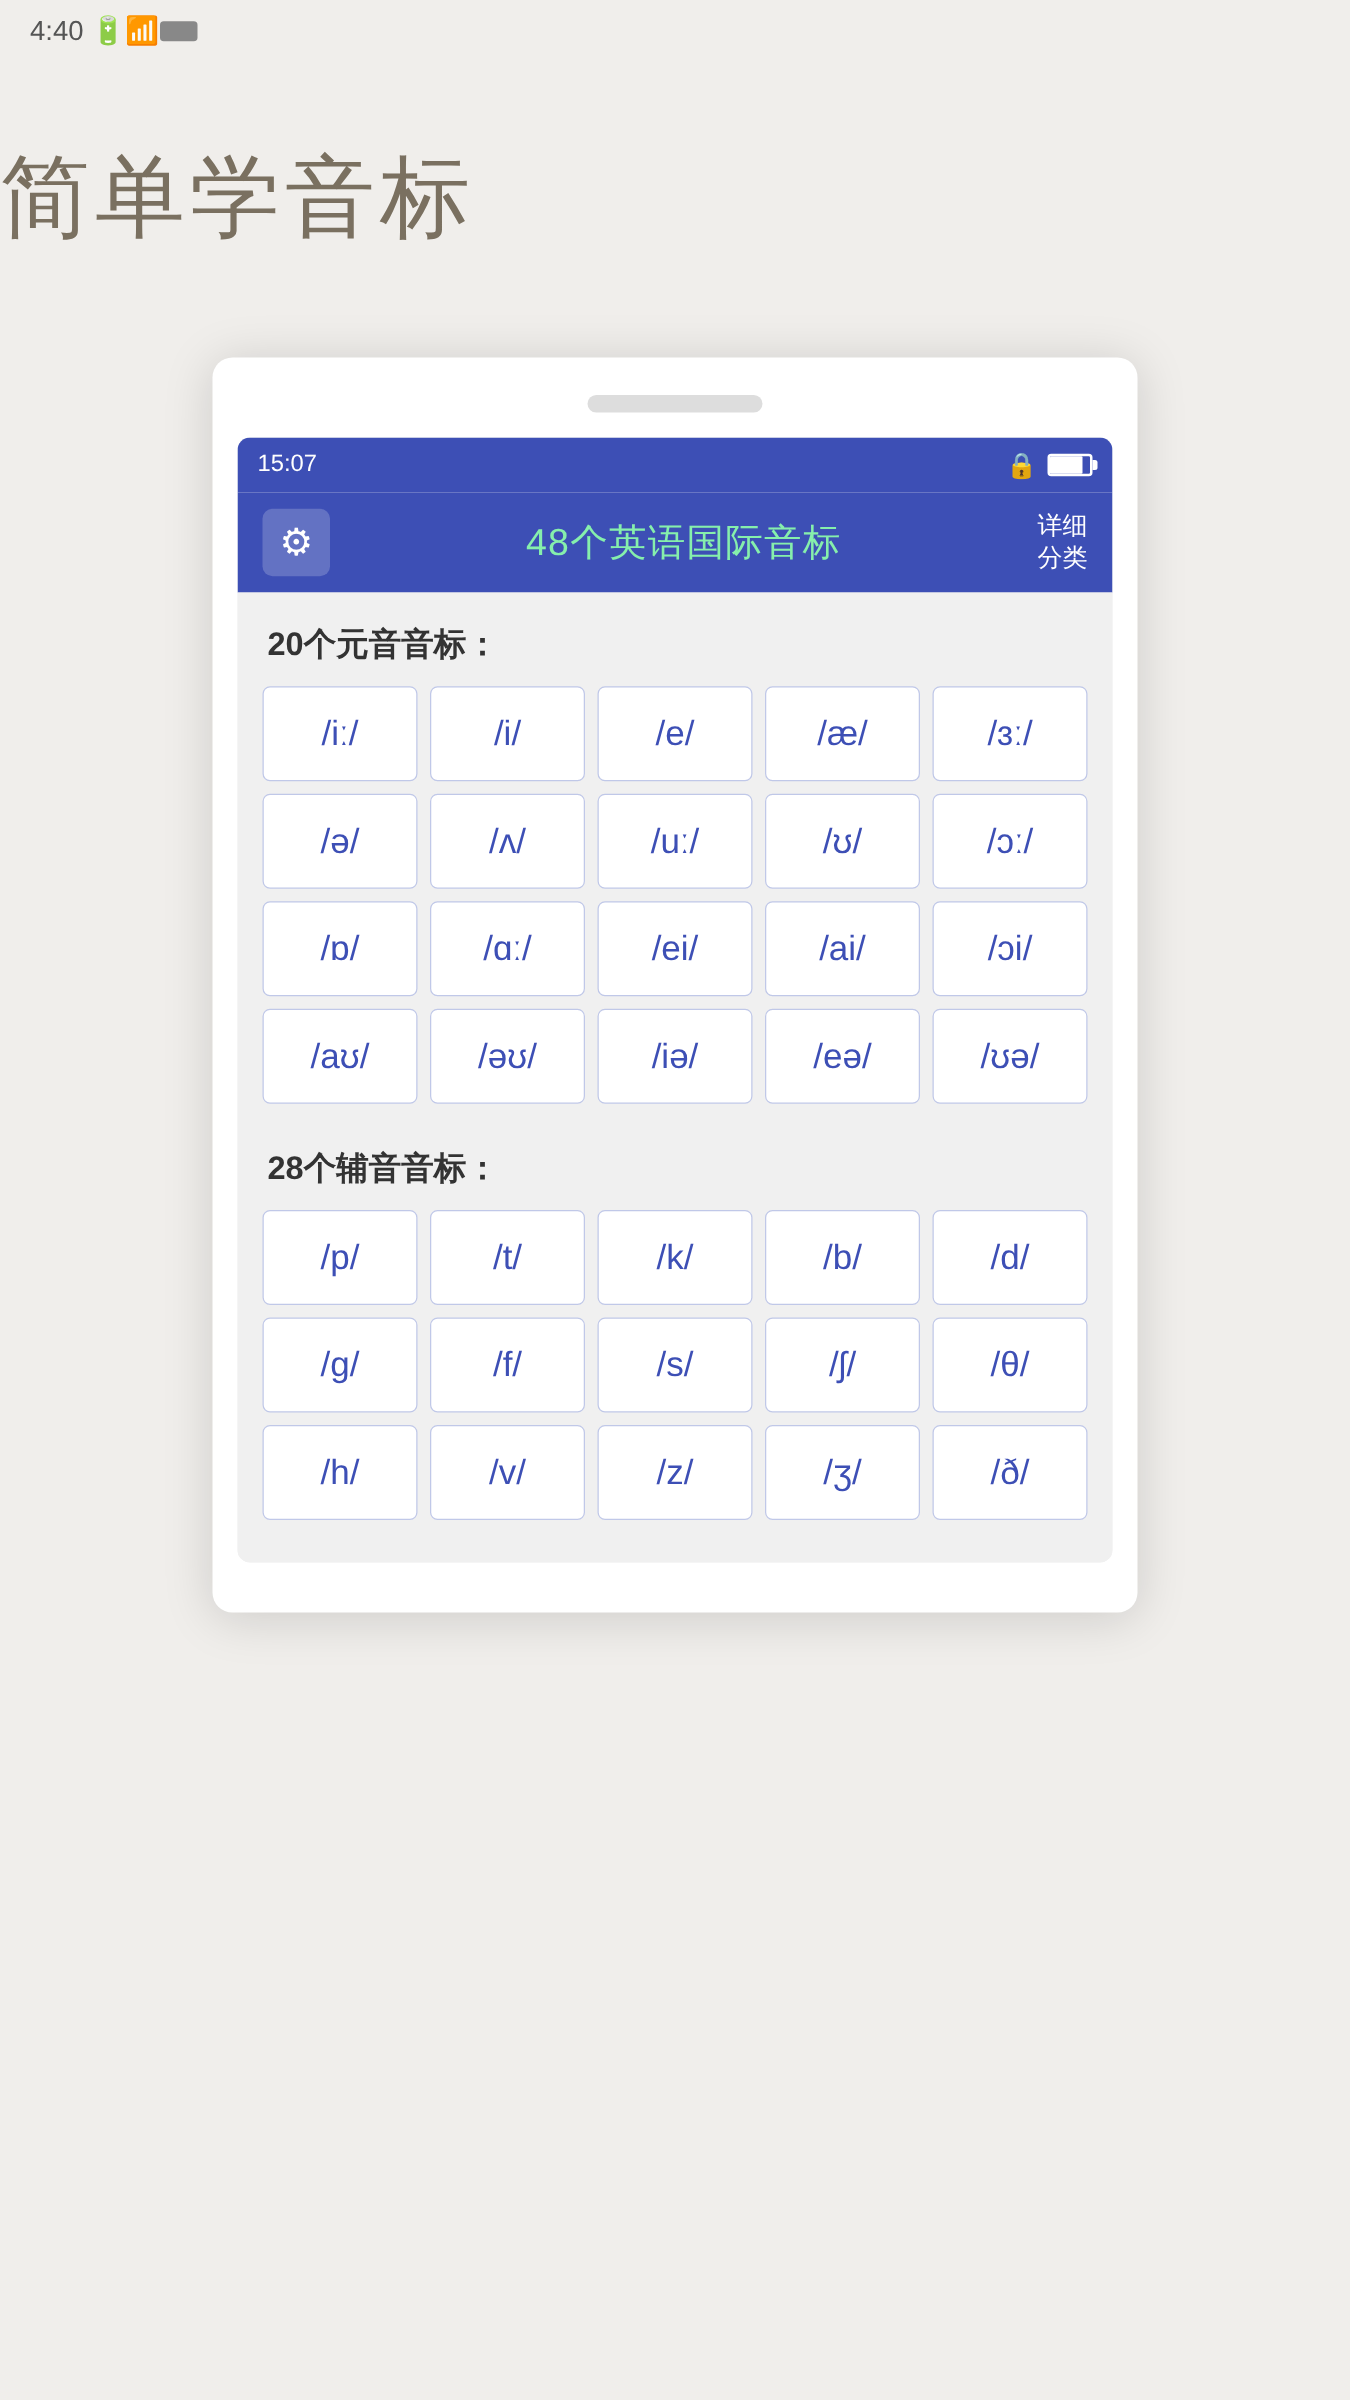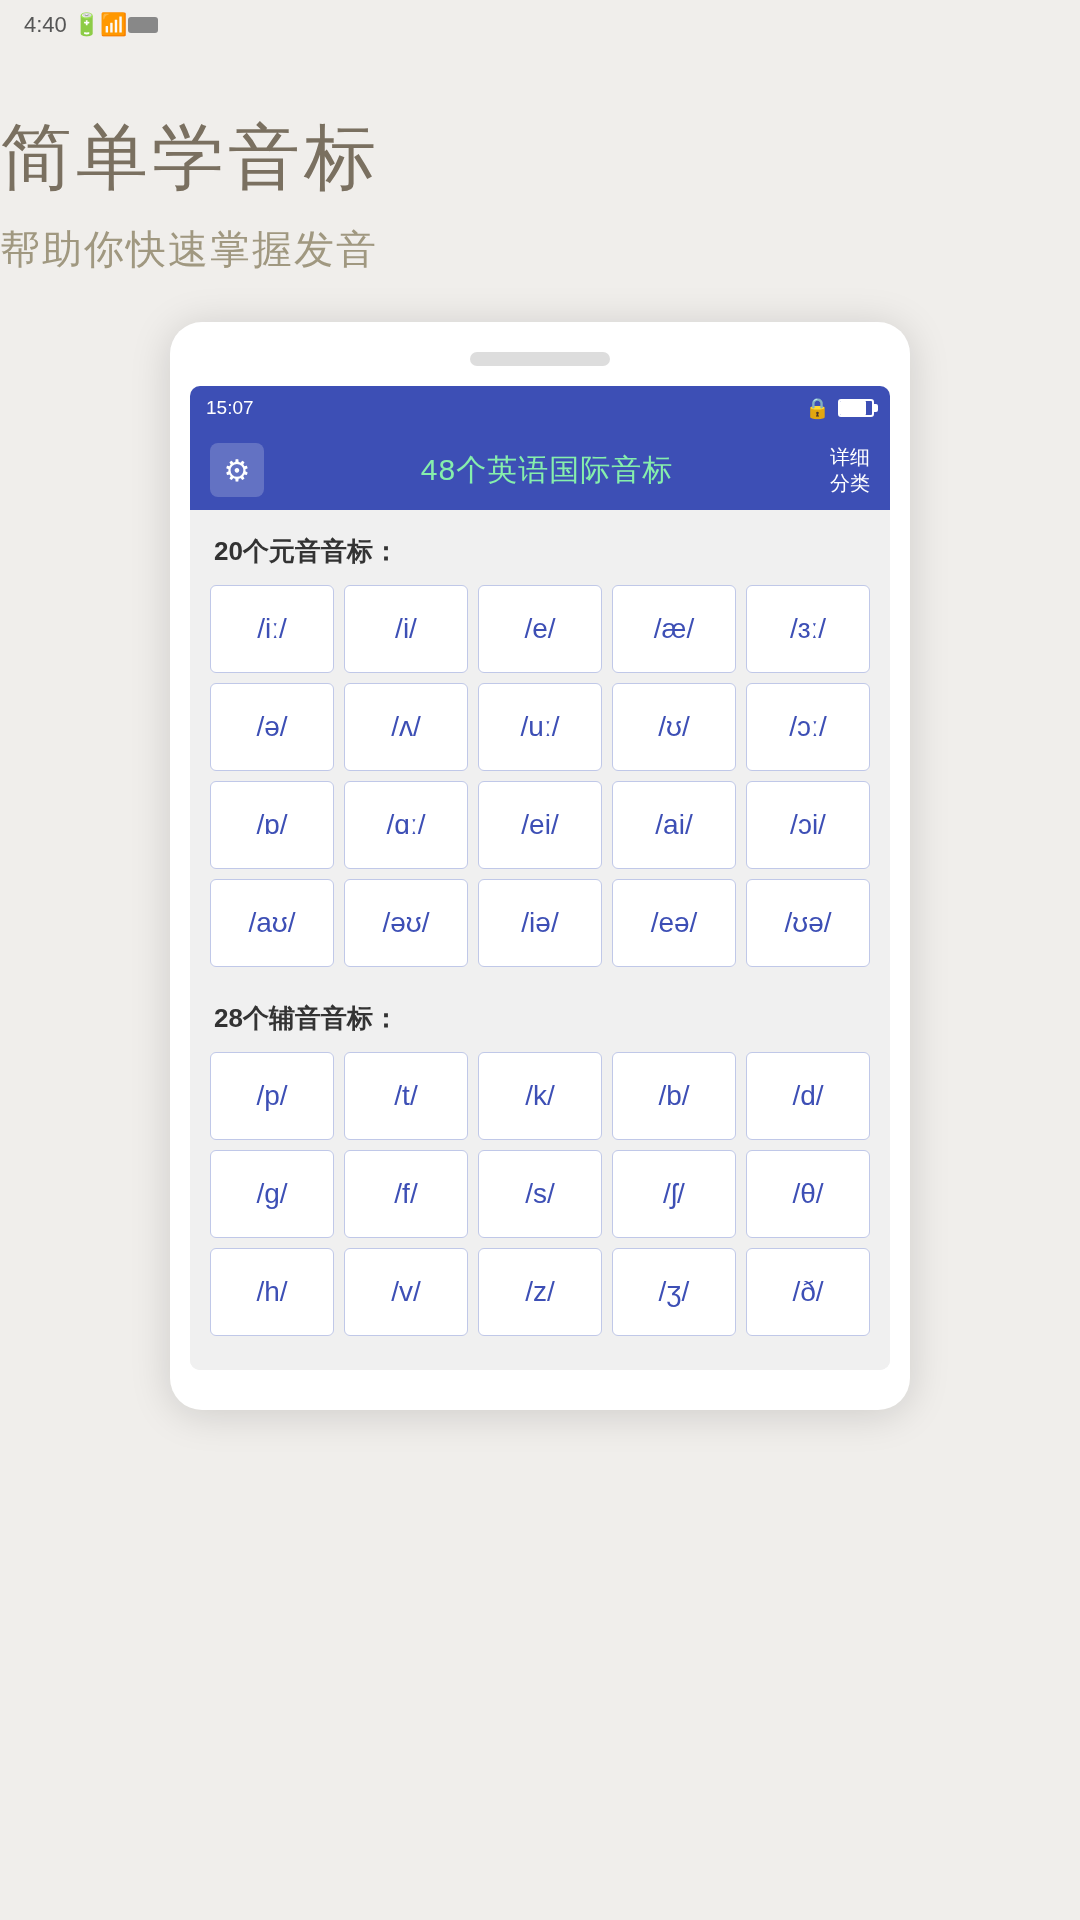--- a/index.html
+++ b/index.html
@@ -48,23 +48,23 @@
     .app-title-sub {
       font-size: 40px;
       color: #a09880;
       margin-top: 16px;
       letter-spacing: 2px;
     }
 
     
     .phone-mockup {
       width: 740px;
-      margin-top: 25px;
+      margin-top: 60px;
       background: #fff;
-      border-radius: 32px;
+      border-radius: 16px;
       box-shadow: 0 4px 40px rgba(0,0,0,0.15);
       padding: 30px 20px 40px 20px;
       position: relative;
     }
 
     .phone-notch {
       width: 140px;
       height: 14px;
       background: #ddd;
       border-radius: 7px;
@@ -173,21 +173,21 @@
       display: grid;
       grid-template-columns: repeat(5, 1fr);
       gap: 10px;
       margin-bottom: 10px;
     }
 
     .phonetic-cell {
       background: #fff;
       border: 1.5px solid #c0c8e8;
       border-radius: 6px;
-      height: 88px;
+      height: 76px;
       display: flex;
       align-items: center;
       justify-content: center;
       font-size: 28px;
       color: #3d4fb5;
       font-weight: 400;
       cursor: pointer;
     }
 
     .section-gap {
@@ -201,21 +201,20 @@
   <div class="status-bar-left">
     <span>4:40</span> 🔋📶
   </div>
   <div class="status-bar-right">
     <span style="width:30px;height:16px;background:#888;border-radius:3px;display:inline-block;"></span>
   </div>
 </div>
 
 <div class="app-title-area">
   <div class="app-title-main">简单学音标</div>
-  <div class="app-title-sub">帮助你快速掌握发音</div>
 </div>
 
 <div class="phone-mockup">
   <div class="phone-notch"></div>
 
   <div class="phone-screen">
 
     <div class="phone-status">
       <div class="phone-status-left">15:07</div>
       <div class="phone-status-right">

